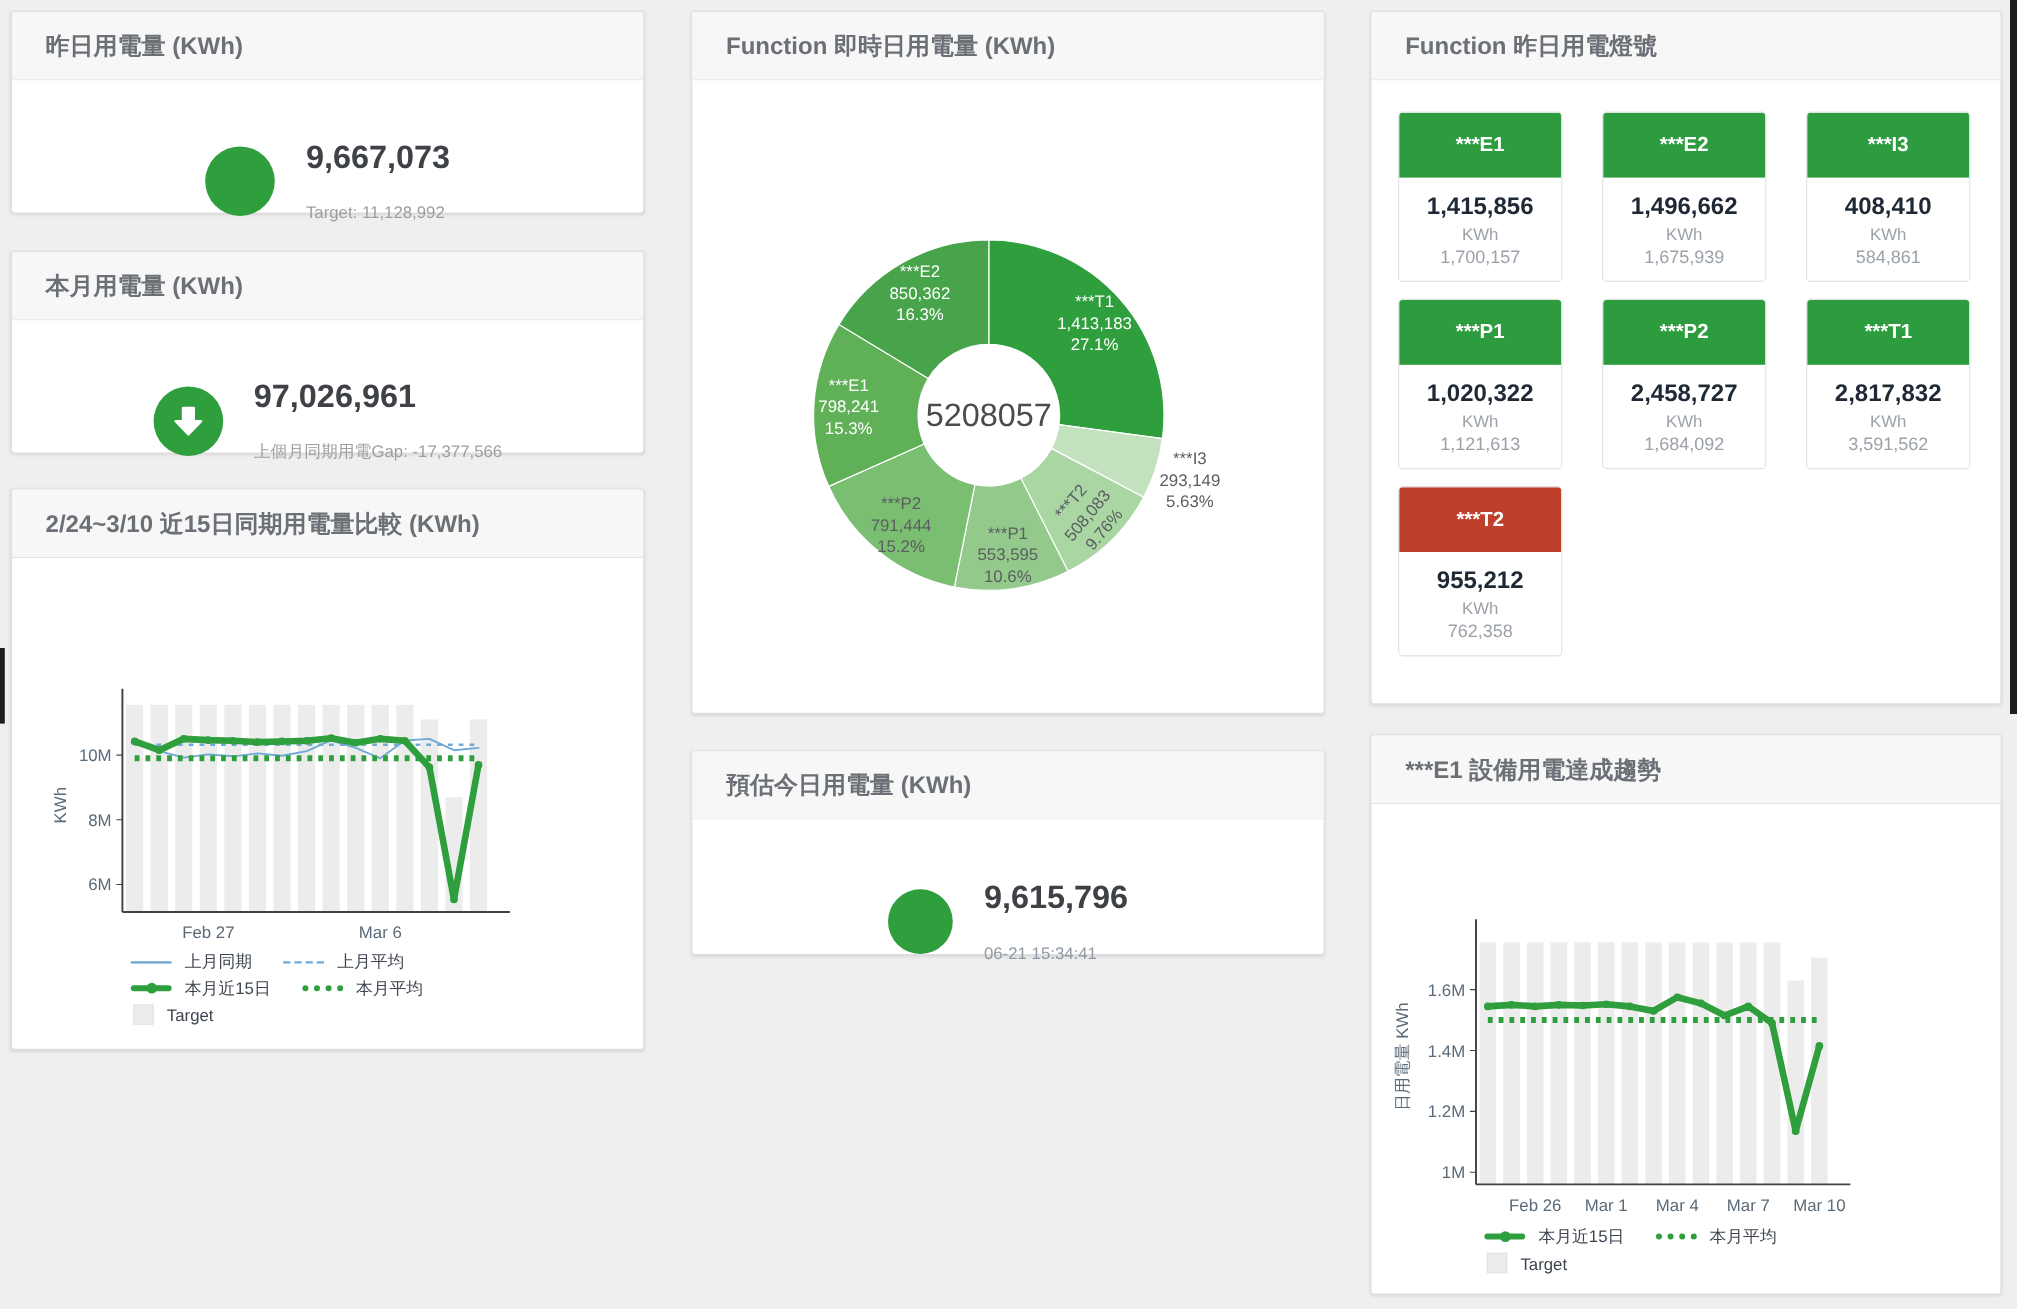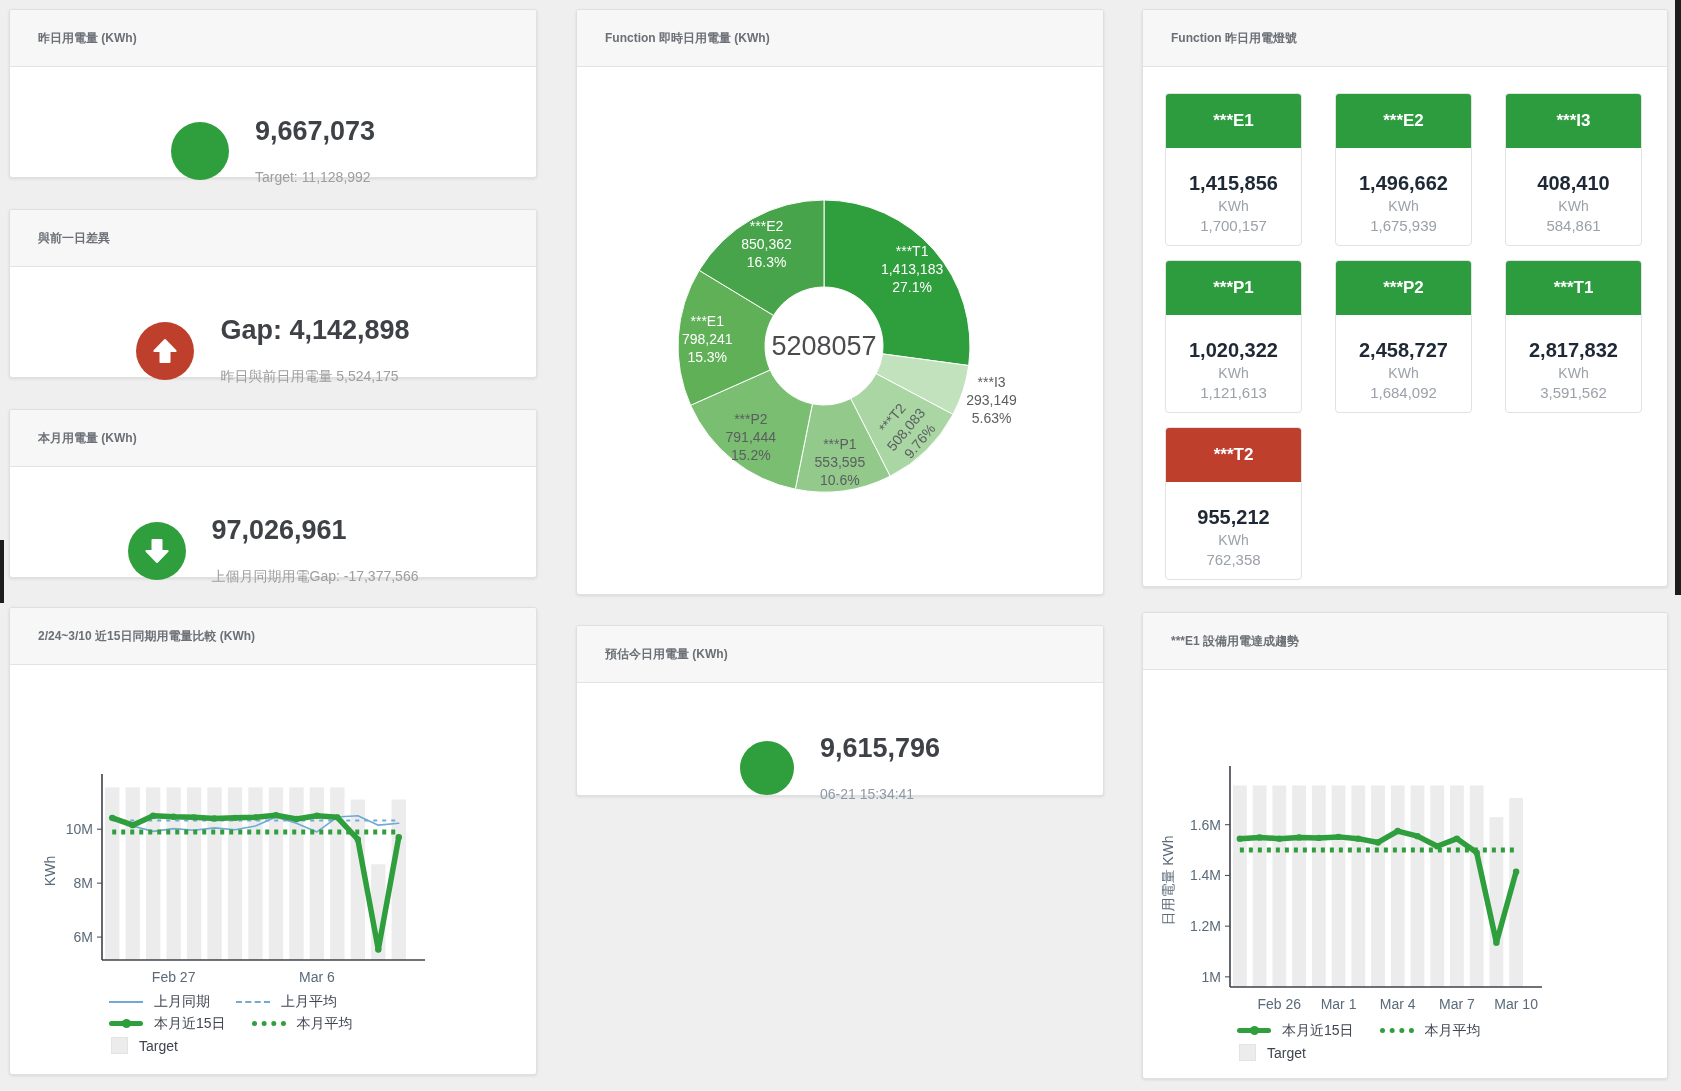--- a/index.html
+++ b/index.html
@@ -1,34 +1,34 @@
 <!DOCTYPE html>
 <html><head>
 <meta charset="utf-8">
 <style>
   html,body{margin:0;padding:0;background:#efefef;font-family:"Liberation Sans","DejaVu Sans",sans-serif;}
   .page{position:relative;width:1681px;height:1091px;background:#efefef;overflow:hidden;}
   .col{position:absolute;top:9px;}
   .panel{position:relative;background:#fff;border:1px solid #e0e0e0;border-radius:3px;box-shadow:0 1px 3px rgba(0,0,0,.10);}
   .panel-h{height:57px;display:flex;align-items:center;padding:0 28px;background:#f7f7f7;border-bottom:1px solid #e3e3e3;border-radius:3px 3px 0 0;box-sizing:border-box;}
-  .panel-h span{font-size:12px;font-weight:700;color:#6b6f76;}
+  .panel-h span{font-size:20px;font-weight:700;color:#6b6f76;}
   .panel-b{position:relative;height:calc(100% - 57px);}
   .stat{display:flex;align-items:center;justify-content:center;gap:26px;height:100%;}
   .circ{width:58px;height:58px;border-radius:50%;display:flex;align-items:center;justify-content:center;flex:none;}
   .circ.small{width:54px;height:54px;}
   .bg-green{background:#2f9e3d;}
   .bg-red{background:#bf3f2d;}
   .stat-text{text-align:left;}
   .stat-value{font-size:27px;font-weight:700;color:#3e4146;line-height:1.15;}
   .stat-sub{font-size:14px;color:#9e9e9e;margin-top:21px;}
   .stat-sub.est{color:#8e99a6;}
   .tiles{display:grid;grid-template-columns:repeat(3,137px);column-gap:33px;row-gap:14px;padding:26px 0 0 22px;}
   .tile{border:1px solid #e2e2e2;border-radius:4px;overflow:hidden;background:#fff;text-align:center;}
   .tile-h{color:#fff;font-weight:700;font-size:17px;padding:17px 0;}
-  .tile-b{padding:24px 0 11px;}
+  .tile-b{padding:13px 0 11px;}
   .tile-v{font-size:20px;font-weight:700;color:#1f2935;}
   .tile-u{font-size:14px;color:#9ba1a8;margin-top:3px;}
   .tile-t{font-size:15px;color:#9ba1a8;margin-top:3px;}
   .tick{font-size:14px;fill:#5a6a79;}
   .donut-label{font-size:14px;}
   .donut-center{font-size:27px;fill:#4a4b4d;}
   .legend{position:absolute;}
   .lrow{display:flex;align-items:center;height:21px;margin-bottom:1px;}
   .litem{display:flex;align-items:center;margin-right:26px;cursor:default;}
   .sw{display:inline-block;width:34px;margin-right:11px;position:relative;flex:none;}
@@ -54,36 +54,20 @@
       </header>
       <div class="panel-b stat">
         <div class="circ bg-green"></div>
         <div class="stat-text">
           <div class="stat-value">9,667,073</div>
           <div class="stat-sub">Target: 11,128,992</div>
         </div>
       </div>
     </section>
 
-    <section class="panel" style="height:167px;margin-bottom:31px;">
-      <header class="panel-h">
-        <span>與前一日差異</span>
-      </header>
-      <div class="panel-b stat">
-        <div class="circ bg-red">
-          <svg viewBox="0 0 24 24" width="30" height="30">
-              <path d="M12 3.2 L20.5 12 H15.6 V20.8 H8.4 V12 H3.5 Z" fill="#ffffff" stroke="#ffffff" stroke-width="1.6" stroke-linejoin="round"></path>
-            </svg>
-        </div>
-        <div class="stat-text">
-          <div class="stat-value">Gap: 4,142,898</div>
-          <div class="stat-sub">昨日與前日用電量 5,524,175</div>
-        </div>
-      </div>
-    </section>
 
     <section class="panel" style="height:167px;margin-bottom:29px;">
       <header class="panel-h">
         <span>本月用電量 (KWh)</span>
       </header>
       <div class="panel-b stat">
         <div class="circ bg-green">
           <svg viewBox="0 0 24 24" width="30" height="30" style="transform:rotate(180deg)">
               <path d="M12 3.2 L20.5 12 H15.6 V20.8 H8.4 V12 H3.5 Z" fill="#ffffff" stroke="#ffffff" stroke-width="1.6" stroke-linejoin="round"></path>
             </svg>

